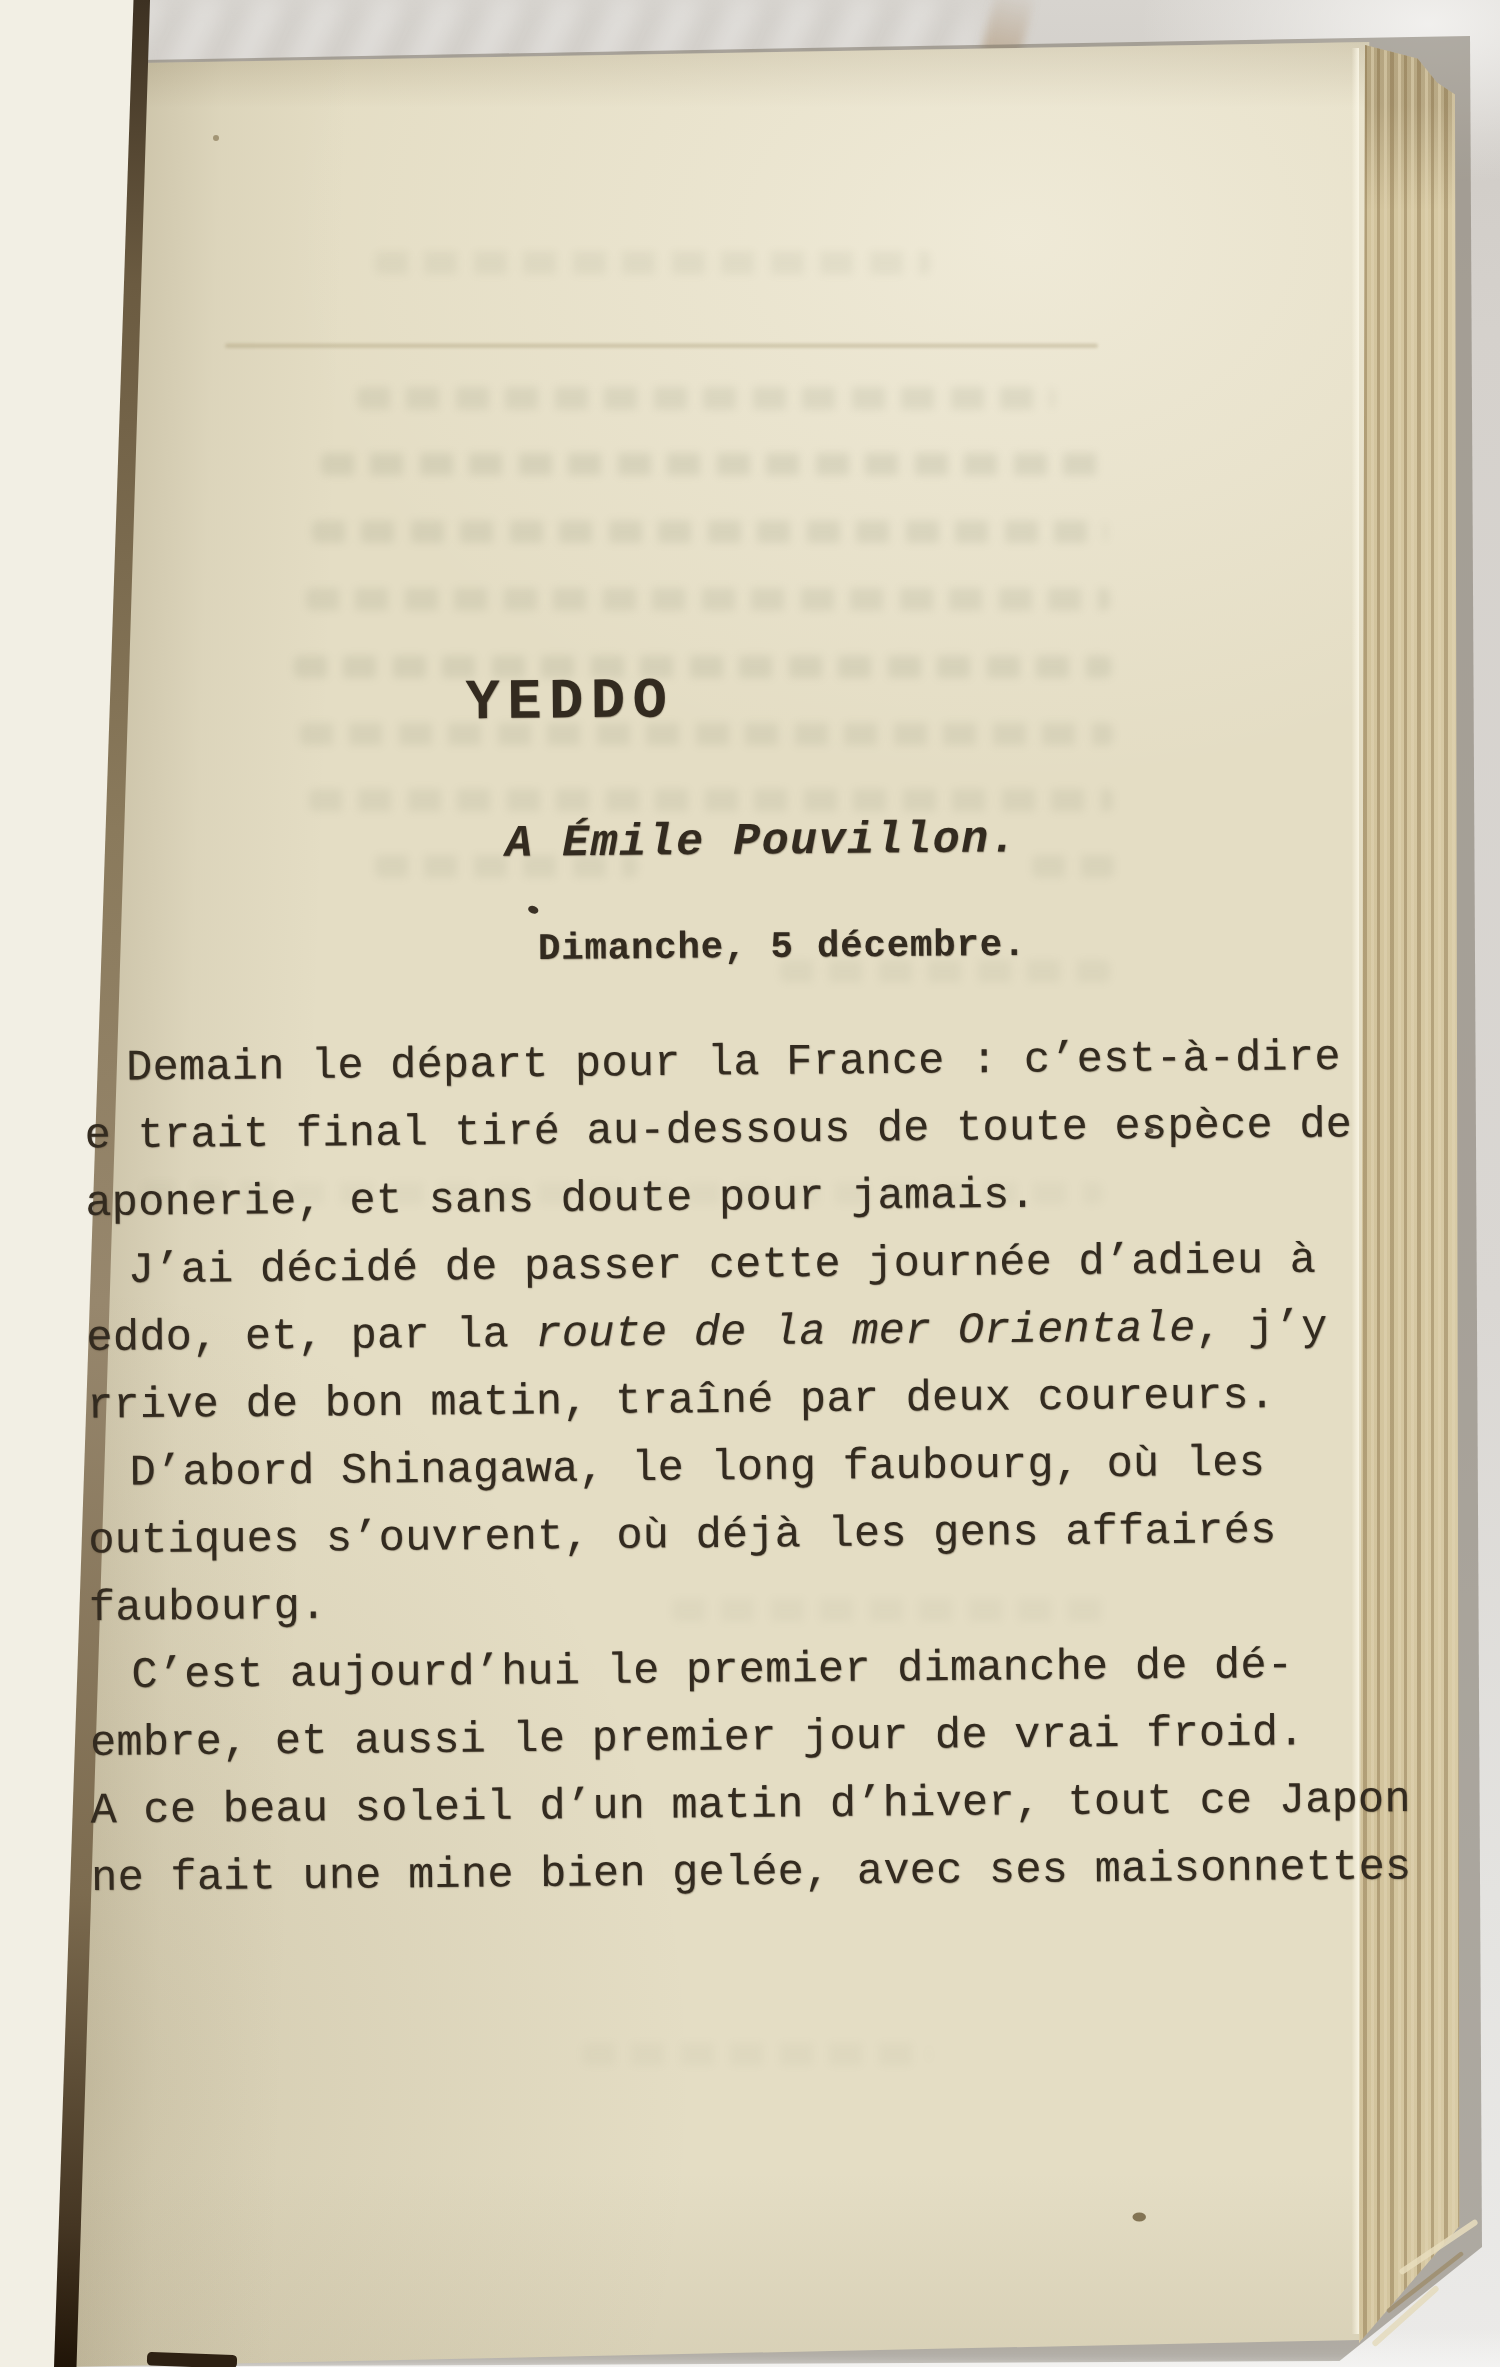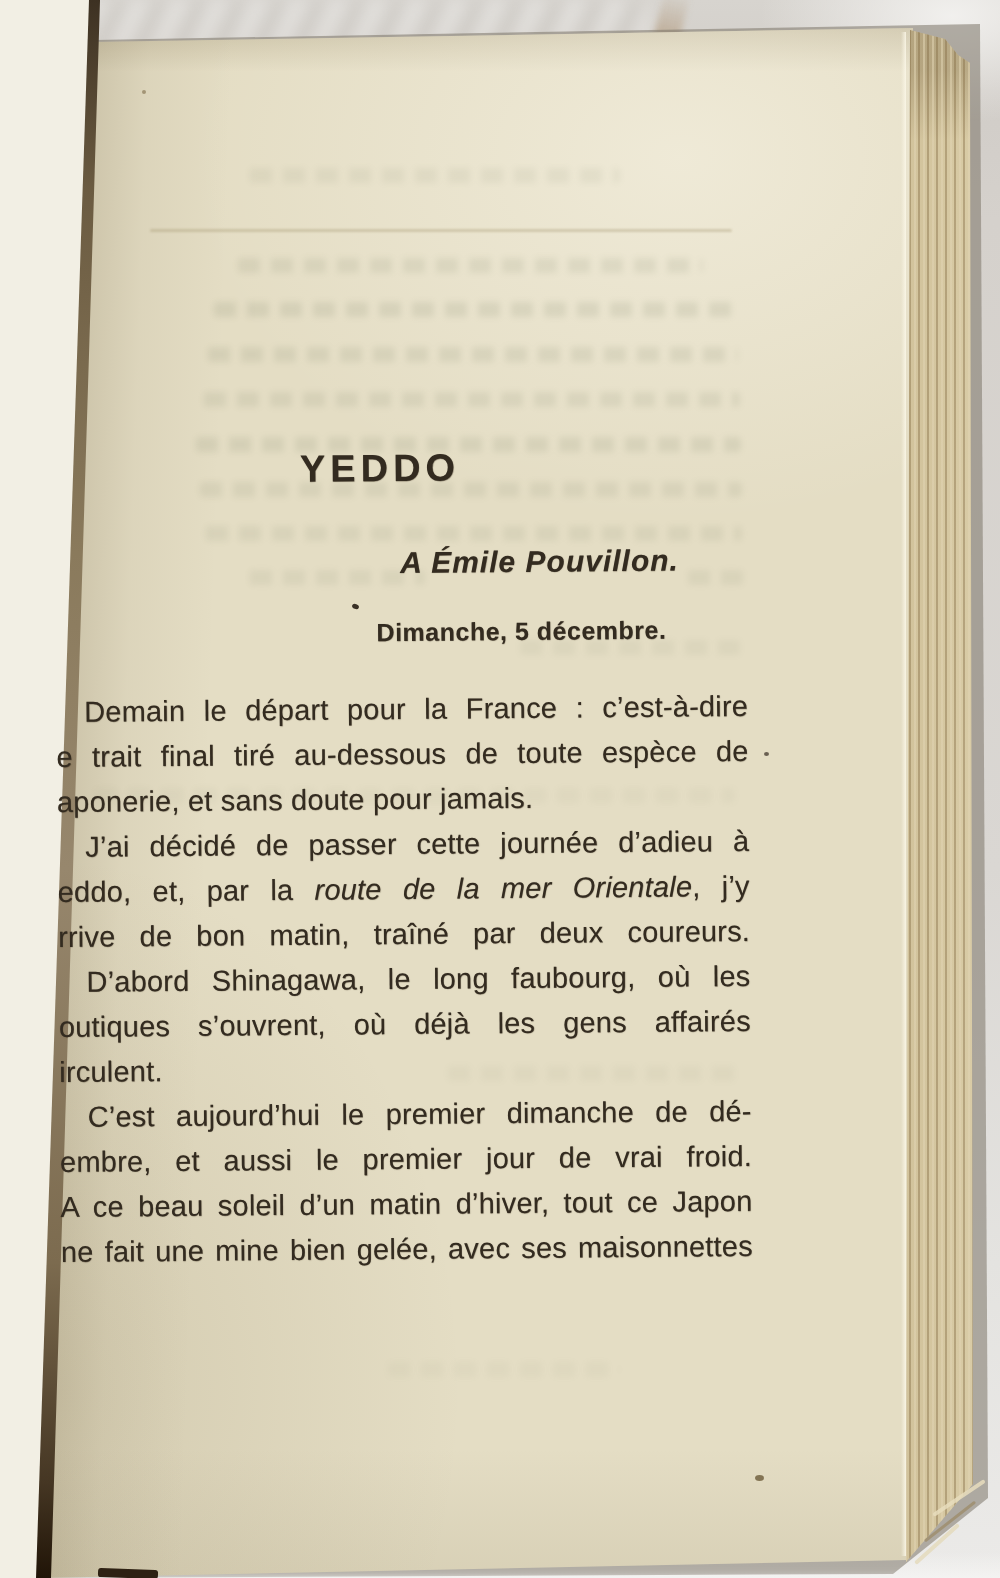--- a/index.html
+++ b/index.html
@@ -1,18 +1,18 @@
 <!DOCTYPE html>
 <html><head>
 <meta charset="utf-8">
 <style>
   html,body{margin:0;padding:0;background:#c9c6c1;}
   .canvas{
     position:relative;width:1000px;height:1578px;overflow:hidden;
-    font-family:Liberation Sans, sans-serif;
+    font-family:Liberation Mono, monospace;
     background:linear-gradient(180deg,#d7d4cf 0,#d1cdc8 90px,#d5d1cc 220px,#dad7d3 55%,#e4e3e0 80%,#ebeae8 100%);
   }
   .abs{position:absolute;}
   
   .backdrop-fold{left:90px;top:0;width:560px;height:95px;
     background:repeating-linear-gradient(115deg,rgba(255,255,255,.55) 0 18px,rgba(178,174,167,.38) 24px 36px);
     filter:blur(7px);opacity:.45;}
   .backdrop-corner{right:0;top:0;width:320px;height:160px;
     background:radial-gradient(80% 90% at 85% 10%,rgba(244,243,241,.9),rgba(244,243,241,0) 75%);}
   .backdrop-streak{left:653px;top:-10px;width:26px;height:100px;
@@ -123,21 +123,21 @@
     <div class="abs dateline">Dimanche, 5 décembre.</div>
     <div class="abs body">
         <div class="body-line indent just"><span>Demain le départ pour la France : c’est-à-dire</span></div>
         <div class="body-line just"><span>e trait final tiré au-dessous de toute espèce de</span></div>
         <div class="body-line"><span>aponerie, et sans doute pour jamais.</span></div>
         <div class="body-line indent just"><span>J’ai décidé de passer cette journée d’adieu à</span></div>
         <div class="body-line just"><span>eddo, et, par la </span><span class="it">route de la mer Orientale</span><span>, j’y</span></div>
         <div class="body-line just"><span>rrive de bon matin, traîné par deux coureurs.</span></div>
         <div class="body-line indent just"><span>D’abord Shinagawa, le long faubourg, où les</span></div>
         <div class="body-line just"><span>outiques s’ouvrent, où déjà les gens affairés</span></div>
-        <div class="body-line"><span>irculent.</span></div>
+        <div class="body-line"><span>faubourg.</span></div>
         <div class="body-line indent just"><span>C’est aujourd’hui le premier dimanche de dé-</span></div>
         <div class="body-line just"><span>embre, et aussi le premier jour de vrai froid.</span></div>
         <div class="body-line just"><span>A ce beau soleil d’un matin d’hiver, tout ce Japon</span></div>
         <div class="body-line just"><span>ne fait une mine bien gelée, avec ses maisonnettes</span></div>
       </div>
   </div>
 
 </div>
 
 </body></html>

